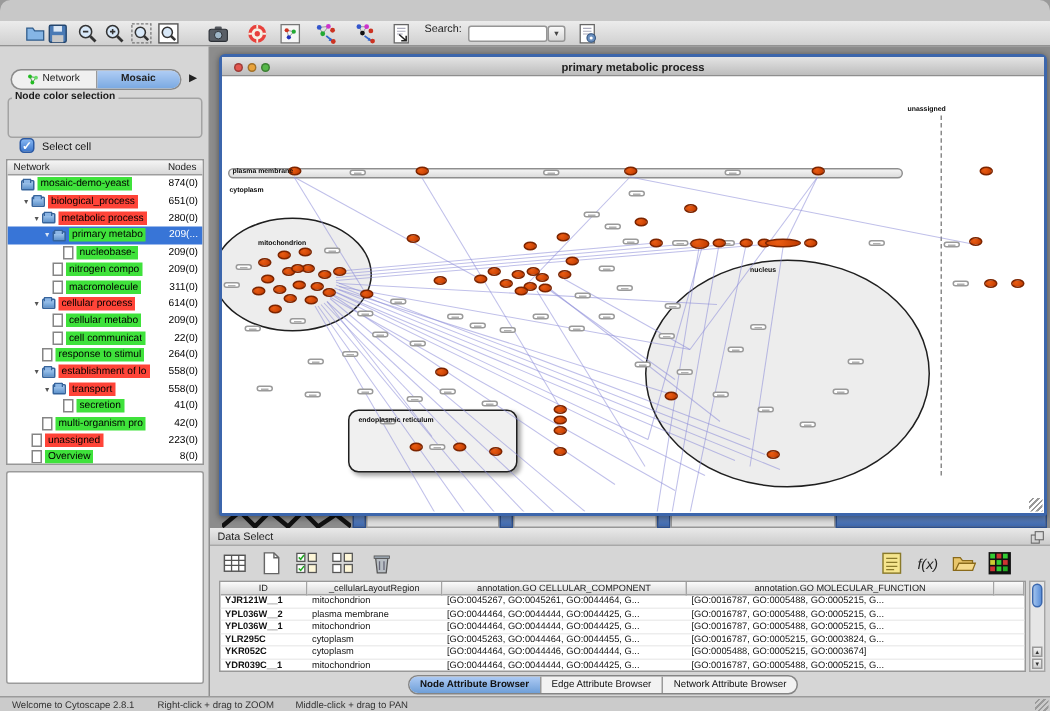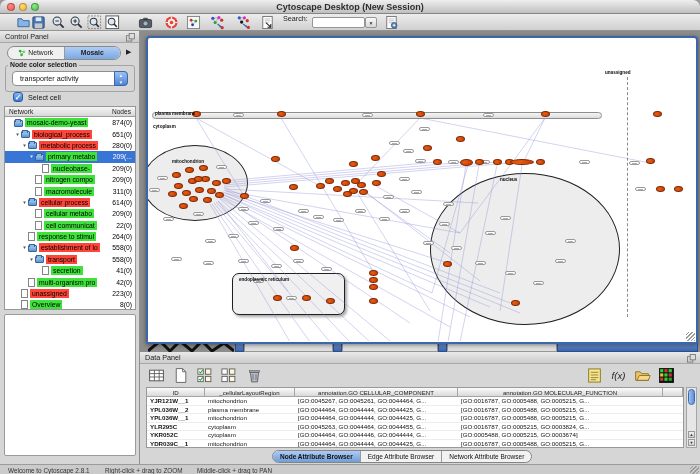--- a/index.html
+++ b/index.html
@@ -92,26 +92,20 @@
 .dp-tab.selected{background:linear-gradient(#aecbf4,#6f9fd8);font-weight:bold}
 
 .statusbar{position:absolute;left:0;top:464px;right:0;height:10px;background:#cbcbcb;border-top:1px solid #9b9b9b}
 .st{position:absolute;top:1.5px;font-size:6.4px;color:#333}
 </style>
 </head>
 <body>
 
 <div class="app">
 
-  <div class="titlebar">
-    <span class="tl red"></span>
-    <span class="tl yel"></span>
-    <span class="tl grn"></span>
-    <div class="wtitle">Cytoscape Desktop (New Session)</div>
-  </div>
 
   <div class="toolbar" id="main-toolbar">
     <span class="search-label">Search:</span>
     <span class="search-input"></span>
     <span class="search-arrow">▼</span>
   <span class="tbi" style="left: 16px;"><svg viewBox="0 0 16 16">
           <path d="M2 12.5 L2 4 L6.2 4 L7.6 6 L14 6 L14 12.5 Z" fill="#85b5e5" stroke="#2d5a8a" stroke-width="0.9"></path>
         </svg></span>
       <span class="tbi" style="left: 31px;"><svg viewBox="0 0 16 16">
           <rect x="2" y="2" width="12" height="12" rx="1" fill="#4a7ab5" stroke="#24466e"></rect>
@@ -184,50 +178,37 @@
         </svg></span>
       <span class="tbi" style="left: 384px;"><svg viewBox="0 0 16 16">
           <rect x="3" y="1.5" width="10" height="13" fill="#fff" stroke="#666" stroke-width="0.9"></rect>
           <path d="M5 4.2 h6 M5 6.2 h6 M5 8.2 h6" stroke="#aab" stroke-width="0.8"></path>
           <circle cx="10.8" cy="11" r="3" fill="#6a8fbf" stroke="#2e517e" stroke-width="0.8"></circle>
           <circle cx="10.8" cy="11" r="1.1" fill="#fff"></circle>
         </svg></span>
     </div>
 
   <div class="cpanel">
-    <div class="phead">
-      <span>Control Panel</span>
-      <span class="float-ico">
-        <svg viewBox="0 0 10 10">
-            <rect x="0.5" y="3" width="6" height="6" fill="none" stroke="#666" stroke-width="0.8"></rect>
-            <rect x="3.5" y="0.5" width="6" height="6" fill="#ddd" stroke="#666" stroke-width="0.8"></rect>
-          </svg>
-      </span>
-    </div>
     <div class="cp-tabs" id="cp-tabs">
         <span class="seg">
           <span style="width: 8px; height: 8px; display: inline-block;"><svg viewBox="0 0 10 10">
               <path d="M2.5 2.5 L7.5 3.5 L4.5 7.5 Z" fill="none" stroke="#383" stroke-width="0.7"></path>
               <circle cx="2.5" cy="2.5" r="1.6" fill="#2b2"></circle>
               <circle cx="7.5" cy="3.5" r="1.6" fill="#6d6"></circle>
               <circle cx="4.5" cy="7.5" r="1.6" fill="#2b2"></circle>
             </svg></span>
           <span>Network</span>
         </span>
         <span class="seg selected">
           <span>Mosaic</span>
         </span>
       </div>
     <span class="tab-overflow">▶</span>
     <div class="groupbox"></div>
     <span class="group-title">Node color selection</span>
-    <div class="combo">
-      <div class="val">transporter activity</div>
-      <div class="step">▲<br>▼</div>
-    </div>
     <span class="cb" id="cp-checkbox">✓</span>
     <span class="cb-label">Select cell</span>
     <div class="treebox">
       <div class="treehead">
         <span class="c1">Network</span>
         <span class="c2">Nodes</span>
       </div>
       <div id="tree-rows">
           <div class="trow" style="padding-left: 2px;">
             <span class="arr"></span>
@@ -342,20 +323,26 @@
       </svg>
     <div class="frag blue" style="left:95px;width:9px"></div>
     <div class="frag gray" style="left:104px;width:89px"></div>
     <div class="frag blue" style="left:193px;width:9px"></div>
     <div class="frag gray" style="left:202px;width:96px"></div>
     <div class="frag blue" style="left:298px;width:9px"></div>
     <div class="frag gray" style="left:307px;width:110px"></div>
     <div class="frag blue" style="left:417px;width:141px"></div>
 
     <div class="netwin">
+      <div class="net-titlebar">
+        <span class="ntl red"></span>
+        <span class="ntl yel"></span>
+        <span class="ntl grn"></span>
+        <div class="net-title">primary metabolic process</div>
+      </div>
       <div class="net-canvas" id="net-canvas">
           <div class="nregion-bar" style="left: 4px; top: 61px; width: 450px; height: 7px;"></div>
           <div class="nregion-ellipse" style="left: -6px; top: 94px; width: 106px; height: 76px;"></div>
           <div class="nregion-ellipse" style="left: 282px; top: 122px; width: 190px; height: 152px;"></div>
           <div class="nregion-box" style="left: 84px; top: 222px; width: 113px; height: 42px;"></div>
           <div class="ndash" style="left: 479px; top: 26px; height: 240px;"></div>
           <svg width="548" height="290" style="position: absolute; left: 0px; top: 0px;">
             <line x1="75" y1="130" x2="289" y2="111" stroke="#8c8cd8" stroke-width="0.7" opacity="0.55"></line>
             <line x1="75" y1="132" x2="318" y2="111" stroke="#8c8cd8" stroke-width="0.7" opacity="0.55"></line>
             <line x1="76" y1="134" x2="349" y2="111" stroke="#8c8cd8" stroke-width="0.7" opacity="0.55"></line>
@@ -512,21 +499,21 @@
           <span class="nlabel" style="left: 352px; top: 126px;">nucleus</span>
           <span class="nlabel" style="left: 91px; top: 226px;">endoplasmic reticulum</span>
           <span class="nlabel" style="left: 457px; top: 19px;">unassigned</span>
           <div class="grip" style="right: 1px; bottom: 1px;"></div>
         </div>
     </div>
   </div>
 
   <div class="dpanel" id="data-panel">
     <div class="phead">
-      <span>Data Panel</span>
+      <span>Data Select</span>
       <span class="float-ico">
         <svg viewBox="0 0 10 10">
             <rect x="0.5" y="3" width="6" height="6" fill="none" stroke="#666" stroke-width="0.8"></rect>
             <rect x="3.5" y="0.5" width="6" height="6" fill="#ddd" stroke="#666" stroke-width="0.8"></rect>
           </svg>
       </span>
     </div>
     <div class="dp-table" id="dp-table">
         <div class="dph-row">
           <div class="dph-cell" style="width: 58px;">ID</div>

